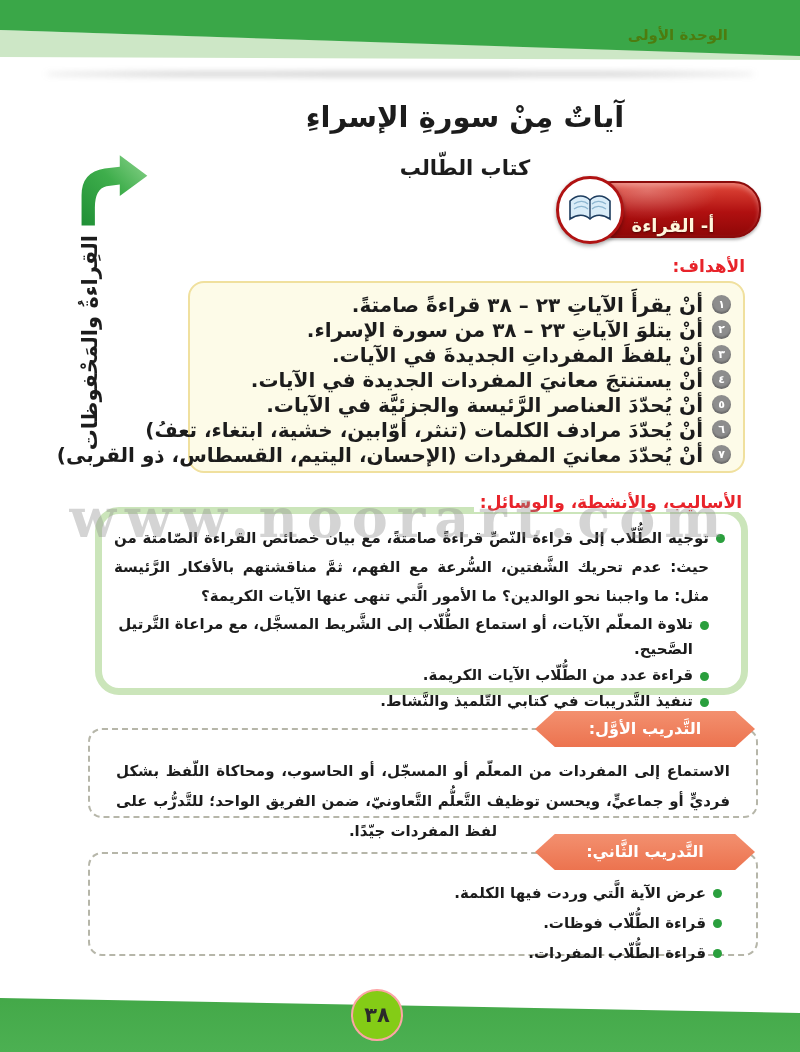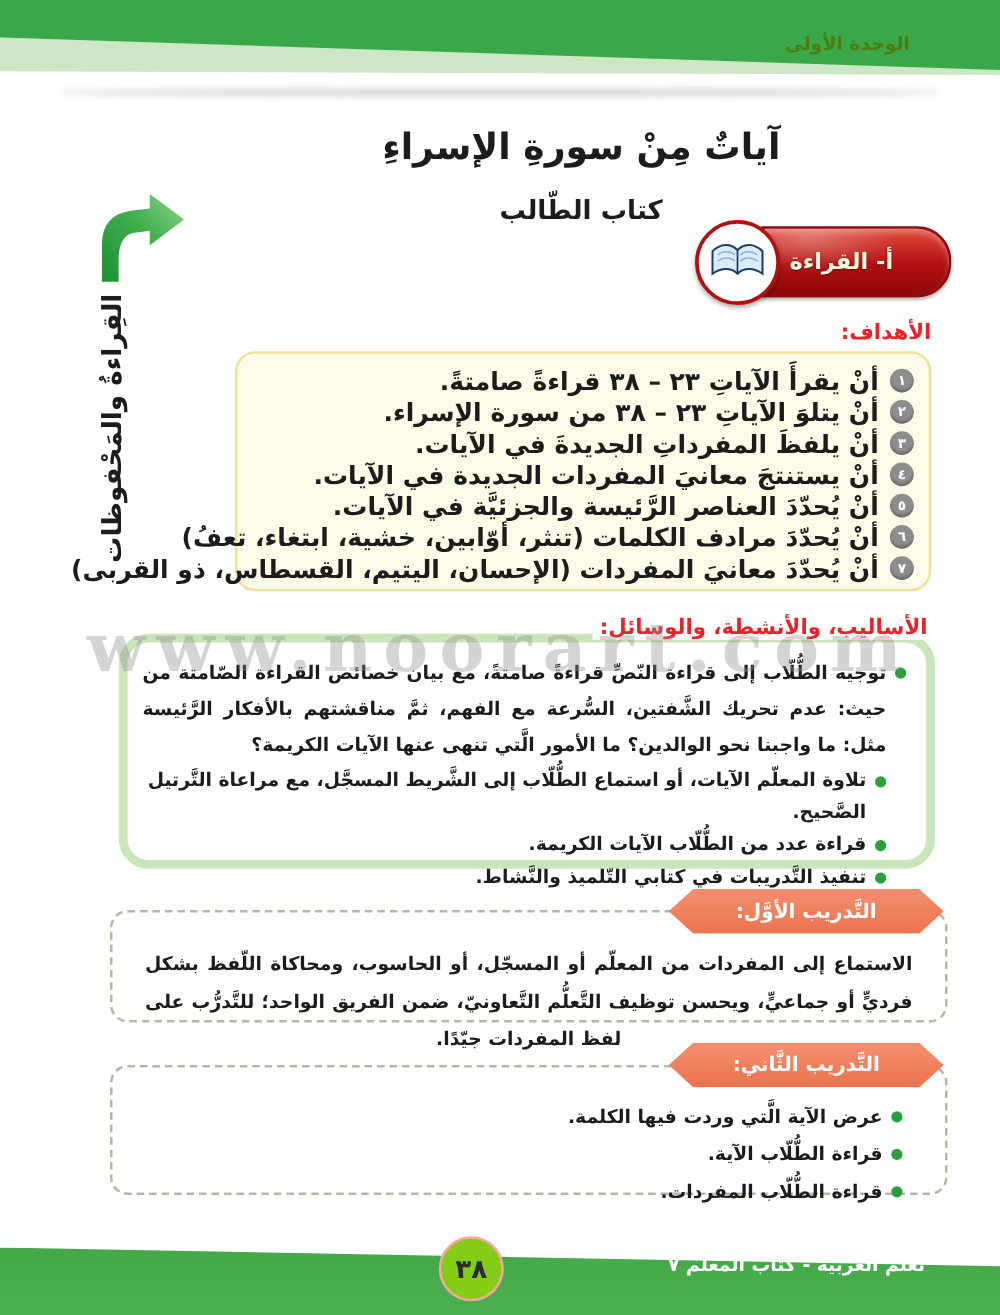--- a/index.html
+++ b/index.html
@@ -23,21 +23,21 @@
 
   
   .title{top:100px;left:130px;width:670px;text-align:center;font-size:29px;font-weight:bold;}
   .subtitle{top:156px;left:130px;width:670px;text-align:center;font-size:21px;font-weight:bold;}
 
   
   .badge{top:181px;left:585px;width:172px;height:53px;border-radius:27px;
          background:radial-gradient(ellipse at 35% 15%,rgba(255,255,255,.28),transparent 45%),
                     linear-gradient(180deg,#e2493a,#b01010 55%,#8f0707);
          border:2px solid #8a0b0b;box-shadow:inset 0 3px 5px rgba(255,255,255,.3),0 2px 3px rgba(0,0,0,.3);
-         display:flex;align-items:center;justify-content:center;z-index:4;}
+         display:flex;align-items:flex-end;justify-content:center;z-index:4;}
   .badge-label{color:#fff6dc;font-size:18px;font-weight:bold;text-shadow:0 1px 2px rgba(0,0,0,.5);}
   .badge-circle{top:176px;left:556px;width:62px;height:62px;border-radius:50%;background:#fff;
                 border:3px solid #b01212;box-shadow:0 2px 4px rgba(0,0,0,.35);z-index:5;
                 display:flex;align-items:center;justify-content:center;}
 
   
   .obj-heading{top:256px;right:55px;color:var(--red,#e8232a);font-size:17px;font-weight:bold;}
   .obj-box{top:281px;left:188px;right:55px;height:192px;background:var(--yellow-bg,#fdfbe8);
            border:2px solid var(--yellow-border,#f0e09e);border-radius:16px;padding:9px 12px;box-sizing:border-box;}
   .obj-row{display:flex;align-items:center;height:25px;}
@@ -185,31 +185,30 @@
   <div class="abs ex-label ex1l">التَّدريب الأوَّل:</div>
 
   <div class="abs ex-box ex2">
     <div class="ex2-list">
       <div class="ex2-row">
         <span class="m-dot"></span>
         <span class="ex2-text">عرض الآية الَّتي وردت فيها الكلمة.</span>
       </div>
       <div class="ex2-row">
         <span class="m-dot"></span>
-        <span class="ex2-text">قراءة الطُّلّاب الآية.</span>
+        <span class="ex2-text">قراءة الطُّلّاب فوظات.</span>
       </div>
       <div class="ex2-row">
         <span class="m-dot"></span>
         <span class="ex2-text">قراءة الطُّلّاب المفردات.</span>
       </div>
     </div>
   </div>
   <div class="abs ex-label ex2l">التَّدريب الثَّاني:</div>
 
   <div class="abs watermark">www.noorart.com</div>
 
   <div class="abs footer-band"></div>
   <div class="abs page-circle">
     <span>٣٨</span>
   </div>
-  <div class="abs footer-text">تعلُّم العربيَّة - كتاب المعلِّم ٧</div>
 
 </div>
 
 </body></html>

